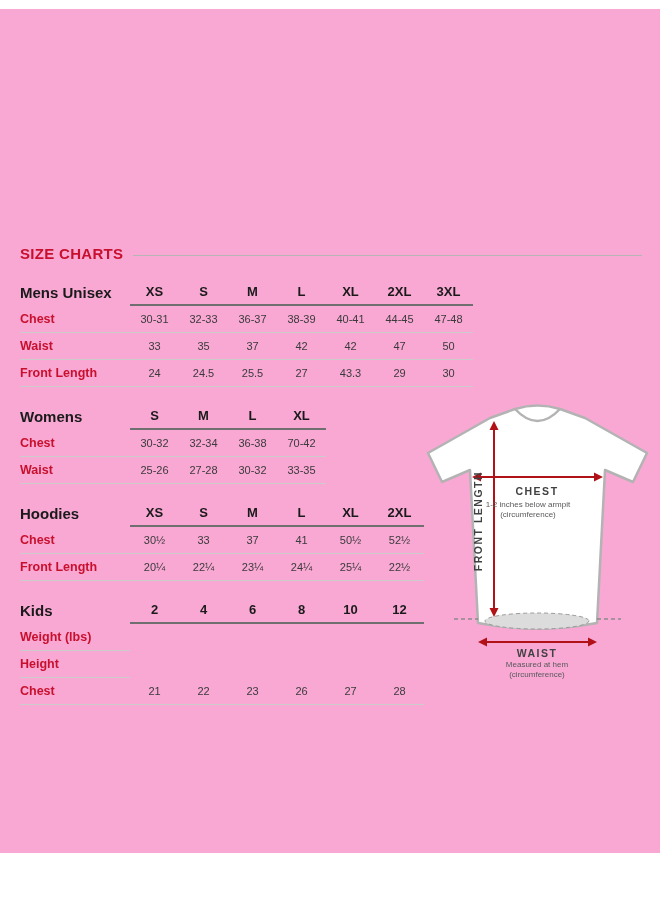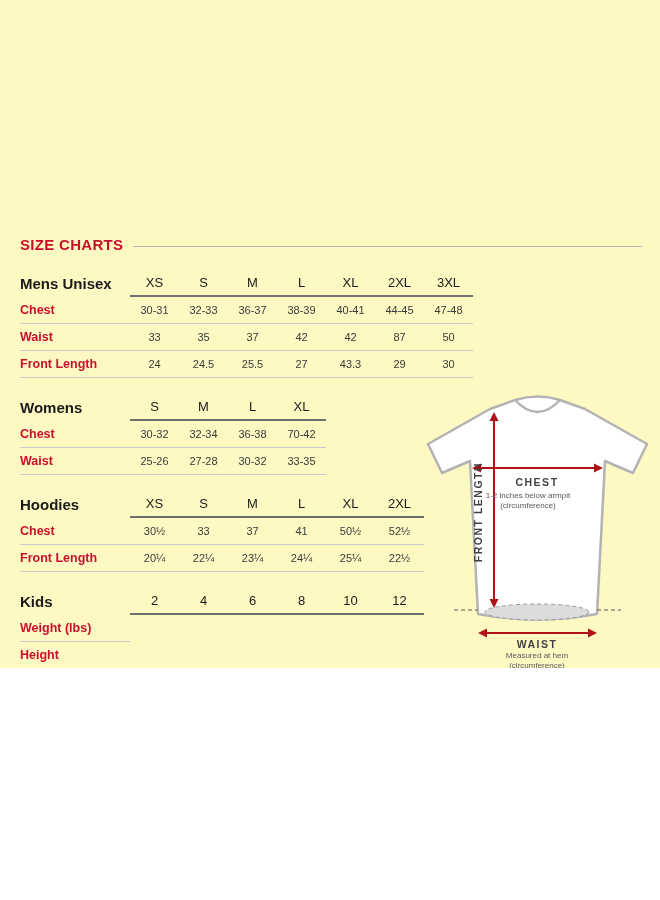--- a/index.html
+++ b/index.html
@@ -4,24 +4,25 @@
 <style>
   :root{
     --accent:#c8102e;
     --arrow:#b01218;
     --shirt-outline:#b3b3b3;
   }
   *{box-sizing:border-box;}
   html,body{margin:0;padding:0;background:#ffffff;}
   .page{
     position:relative;
-    width:660px;height:668px;
-    background:#fef9c3;
+    width:660px;height:844px;
+    background:#f9a8d4;
     font-family:"Liberation Sans",sans-serif;
     overflow:hidden;
+    margin-top:9px;
   }
   
   .title-row{
     display:flex;align-items:center;
     margin:0 20px;padding-top:236px;width:622px;
   }
   .title{
     font-size:15px;font-weight:bold;color:var(--accent);
     margin:0 10px 0 0;letter-spacing:.3px;white-space:nowrap;
   }
@@ -30,21 +31,21 @@
   .tables{margin-left:20px;margin-top:22px;width:460px;}
   .size-table{margin-bottom:21px;}
   .trow{display:flex;width:max-content;}
   .tlabel{width:110px;flex:none;font-size:12.5px;text-align:left;}
   .tname{font-size:15px;font-weight:bold;color:#1a1a1a;padding-bottom:5px;}
   .rlabel{color:var(--accent);font-weight:bold;}
   .tcols{display:flex;}
   .thead .tcols{border-bottom:2px solid #6f6f6f;padding-bottom:5px;}
   .tdata{border-bottom:1px solid #cbcbcb;padding:6px 0;align-items:center;}
   .tcell{width:49px;flex:none;text-align:center;}
-  .hcell{font-weight:normal;font-size:13px;color:#1a1a1a;}
+  .hcell{font-weight:bold;font-size:13px;color:#1a1a1a;}
   .vcell{font-size:11px;color:#3a3a3a;}
   
   .diagram{
     position:absolute;left:420px;top:388px;width:235px;height:288px;
   }
   .diagram svg{position:absolute;left:0;top:0;}
   .diag-label{
     position:absolute;font-weight:bold;font-size:10.5px;
     letter-spacing:1.5px;color:#414042;white-space:nowrap;
   }
@@ -98,21 +99,21 @@
           </div>
         </div>
         <div class="trow tdata">
           <div class="tlabel rlabel">Waist</div>
           <div class="tcols">
             <div class="tcell vcell">33</div>
             <div class="tcell vcell">35</div>
             <div class="tcell vcell">37</div>
             <div class="tcell vcell">42</div>
             <div class="tcell vcell">42</div>
-            <div class="tcell vcell">87</div>
+            <div class="tcell vcell">47</div>
             <div class="tcell vcell">50</div>
           </div>
         </div>
         <div class="trow tdata">
           <div class="tlabel rlabel">Front Length</div>
           <div class="tcols">
             <div class="tcell vcell">24</div>
             <div class="tcell vcell">24.5</div>
             <div class="tcell vcell">25.5</div>
             <div class="tcell vcell">27</div>

